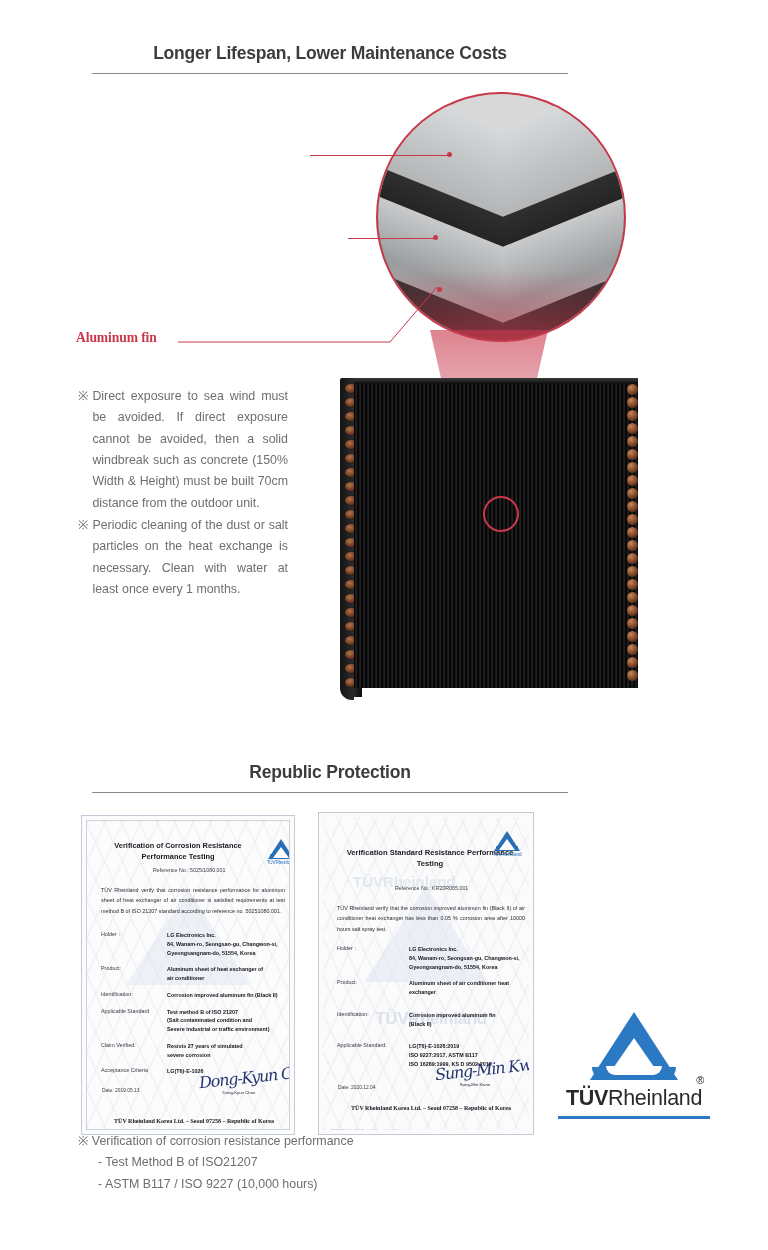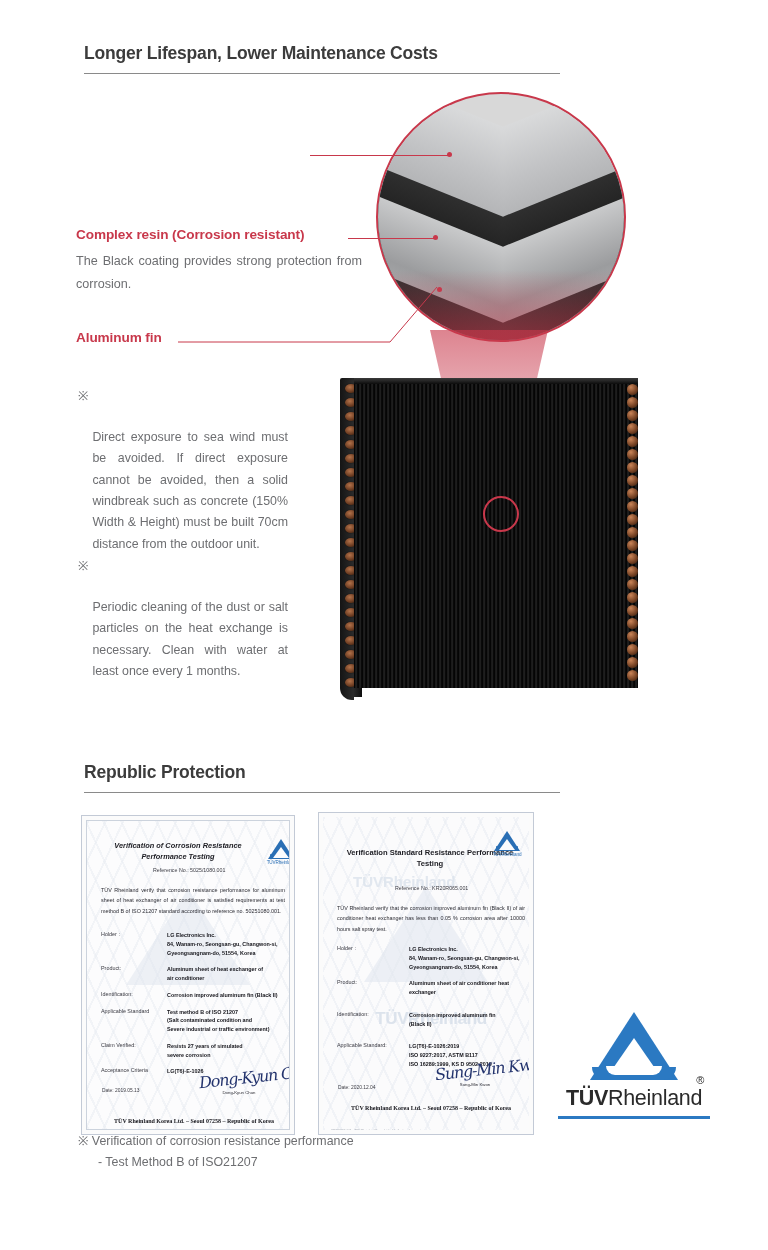--- a/index.html
+++ b/index.html
@@ -13,22 +13,23 @@
     position: relative;
     font-family: "Liberation Sans", sans-serif;
     color: #58595b;
     overflow: hidden;
   }
   .page { position: absolute; inset: 0; }
 
   
   .section-head {
     position: absolute;
-    left: 84px;
+    left: 92px;
     width: 476px;
+    text-align: center;
   }
   .section-head .title {
     font-size: 17.5px;
     font-weight: bold;
     color: #3c3c3c;
     letter-spacing: -0.2px;
     white-space: nowrap;
   }
   .section-head .rule {
     margin-top: 9px;
@@ -51,21 +52,21 @@
   }
   .callout .c-body {
     margin-top: 7px;
     font-size: 12.6px;
     line-height: 1.78;
     color: #6d6e71;
   }
   .callout .c-body.justify { text-align: justify; text-align-last: left; }
   #callout-1 { top: 144px; }
   #callout-2 { top: 227px; }
-  #callout-3 { top: 330px; }
+  #callout-3 { top: 330px; font-family: Liberation Serif, serif; }
 
   
   .leader { position: absolute; background: #c8384b; height: 1px; }
   #leader-1 { left: 310px; top: 155px; width: 140px; }
   #leader-2 { left: 348px; top: 238px; width: 88px; }
 
   .leader-dot {
     position: absolute;
     width: 5px; height: 5px;
     border-radius: 50%;
@@ -87,21 +88,20 @@
   }
   .notes .note-item {
     display: flex;
     margin-bottom: 1px;
   }
   .notes .note-mark { flex: 0 0 auto; margin-right: 4px; }
   .notes .note-text {
     flex: 1 1 auto;
     text-align: justify;
     text-align-last: left;
-    margin-top: 41px;
   }
 
   
   #magnifier {
     position: absolute;
     left: 376px;
     top: 92px;
     width: 250px;
     height: 250px;
     border-radius: 50%;
@@ -278,21 +278,21 @@
 
   .cert .c-content { position: absolute; inset: 0; }
 
   .cert .c-head {
     position: absolute;
     text-align: center;
     font-weight: bold;
     color: #1c1c22;
     line-height: 1.45;
   }
-  #cert-1 .c-head { left: 16px; top: 20px; width: 150px; font-size: 7.4px; font-style: italic; }
+  #cert-1 .c-head { left: 16px; top: 20px; width: 150px; font-size: 7.4px; }
   #cert-2 .c-head { left: 18px; top: 30px; width: 178px; font-size: 7.6px; }
 
   .cert .tuv-mark {
     position: absolute;
     width: 52px;
     text-align: center;
   }
   #cert-1 .tuv-mark { left: 168px; top: 18px; }
   #cert-2 .tuv-mark { left: 158px; top: 14px; }
   .cert .tuv-tri {
@@ -536,24 +536,20 @@
   <div class="leader" id="leader-1"></div>
   <div class="leader-dot" id="dot-1"></div>
   <div class="leader" id="leader-2"></div>
   <div class="leader-dot" id="dot-2"></div>
   <div class="leader-dot" id="dot-3"></div>
   <svg style="position:absolute;left:160px;top:280px;width:320px;height:80px;">
     <polyline points="18,62 230,62 277,7" fill="none" stroke="#c8384b" stroke-width="1"></polyline>
   </svg>
 
 
-  <div class="callout" id="callout-2">
-    <div class="c-title">Complex resin (Corrosion resistant)</div>
-    <div class="c-body justify">The Black coating provides strong protection from corrosion.</div>
-  </div>
 
   <div class="callout" id="callout-3">
     <div class="c-title">Aluminum fin</div>
   </div>
 
   <div class="notes">
     <div class="note-item">
       <span class="note-mark">※</span>
       <span class="note-text">Direct exposure to sea wind must be avoided. If direct exposure cannot be avoided, then a solid windbreak such as concrete (150% Width &amp; Height) must be built 70cm distance from the outdoor unit.</span>
     </div>
@@ -736,15 +732,16 @@
     <div class="wordmark">
       <span class="b">TÜV</span><span>Rheinland</span>
       <span class="reg">®</span>
     </div>
     <div class="underline"></div>
   </div>
 
   <div id="footnote">
     <div>※ Verification of corrosion resistance performance</div>
     <div class="sub">- Test Method B of ISO21207</div>
+    <div class="sub">- ASTM B117 / ISO 9227 (10,000 hours)</div>
   </div>
 
 </div>
 
 </body></html>

